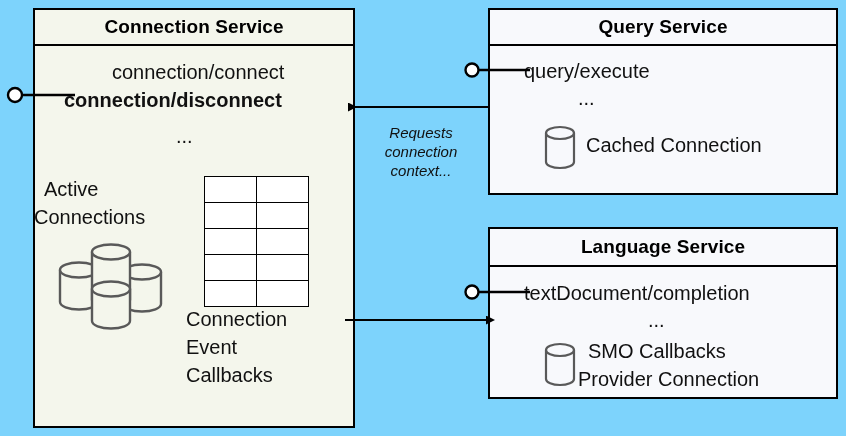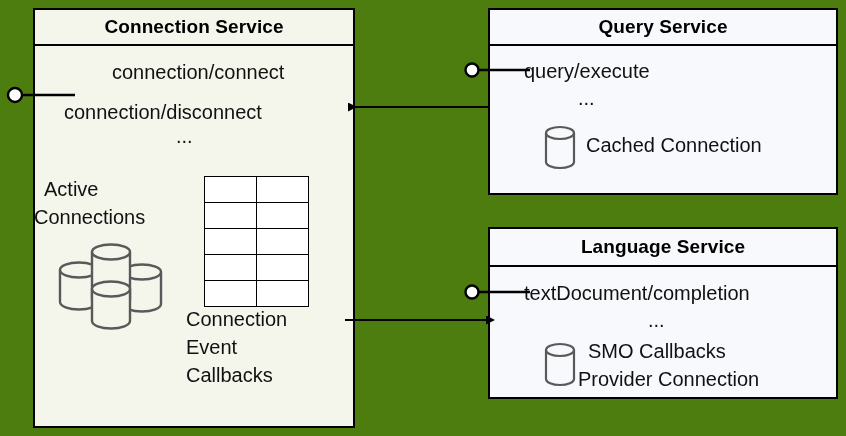--- a/index.html
+++ b/index.html
@@ -1,17 +1,17 @@
 <!DOCTYPE html>
 <html><head>
 <meta charset="utf-8">
 <style>
   html,body{margin:0;padding:0;background:#ffffff;}
   body{width:846px;height:436px;font-family:"Liberation Sans",sans-serif;}
-  #stage{position:relative;width:846px;height:436px;overflow:hidden;background:#4d7c0f;}
+  #stage{position:relative;width:846px;height:436px;overflow:hidden;background:#7dd3fc;}
 
   .box{position:absolute;box-sizing:border-box;border:2px solid #000;}
   .box.green{background:#f4f6ec;}
   .box.blue{background:#f8f9fc;text-align:right;}
 
   .box-header{position:absolute;left:0;right:0;top:0;box-sizing:border-box;
     border-bottom:2px solid #000;display:flex;align-items:center;justify-content:center;}
   .box-title{font-weight:bold;font-size:19px;color:#000;letter-spacing:0.1px;}
 
   .api-line{position:absolute;font-size:20px;color:#111;white-space:nowrap;line-height:1.12;}
@@ -32,21 +32,21 @@
 
 <div id="stage">
 
   <div class="box green" style="left:33px;top:8px;width:322px;height:420px;">
     <div class="box-header" style="height:36px;">
       <span class="box-title">Connection Service</span>
     </div>
   </div>
 
   <div class="api-line" style="left:64px;top:61px;margin-left:48px;">connection/connect</div>
-  <div class="api-line" style="left:64px;top:101px;">connection/disconnect</div>
+  <div class="api-line" style="left:64px;top:89px;font-weight:bold;">connection/disconnect</div>
   <div class="ellipsis" style="left:176px;top:126px;">...</div>
 
   <div class="blocklabel" style="left:44px;top:178px;width:136px;">Active</div>
   <div class="blocklabel" style="left:34px;top:206px;width:156px;">Connections</div>
 
   <svg class="overlay" style="left:0;top:0;">
     <g fill="#f4f6ec" stroke="#595959" stroke-width="2.4" stroke-linejoin="round">
 
       <g>
         <path d="M60,270 L60,302 A19,7.5 0 0 0 98,302 L98,270 Z"></path>
@@ -163,15 +163,18 @@
 
     <g>
       <path d="M488,107 L348,107" stroke="#000" stroke-width="2.2" fill="none" marker-end="url(#arrowL)"></path>
     </g>
 
     <g>
       <path d="M345,320 L487,320" stroke="#000" stroke-width="2.2" fill="none" marker-end="url(#arrowR)"></path>
     </g>
   </svg>
 
+  <div class="edge-label" style="left:360px;top:124px;width:122px;">Requests
+connection
+context...</div>
 
 
 </div>
 
 </body></html>

